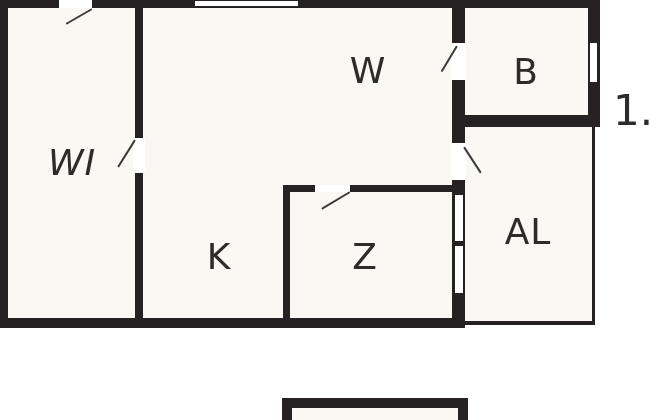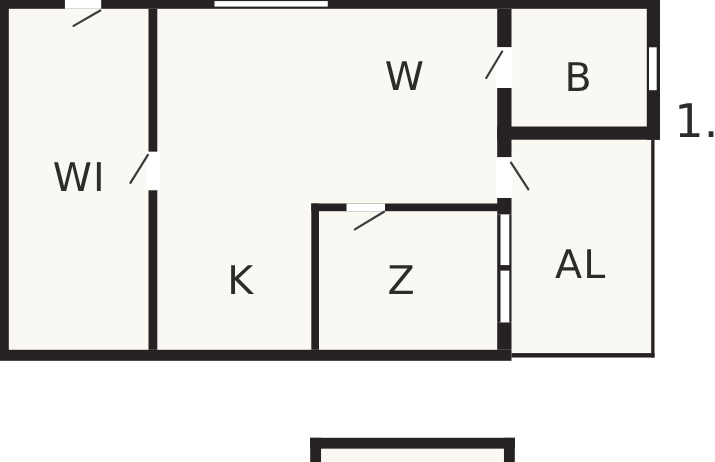--- a/index.html
+++ b/index.html
@@ -70,25 +70,25 @@
 <div class="gap" style="left:590px;top:43px;width:7px;height:39px;"></div>
 <div class="gap" style="left:455px;top:195px;width:8px;height:46px;"></div>
 <div class="gap" style="left:455px;top:246px;width:8px;height:47px;"></div>
 
 <div class="swing" style="left:92px;top:8px;width:30px;transform:rotate(150deg);"></div>
 <div class="swing" style="left:135px;top:139px;width:32px;transform:rotate(122deg);"></div>
 <div class="swing" style="left:457px;top:45px;width:30px;transform:rotate(121deg);"></div>
 <div class="swing" style="left:464px;top:146px;width:31px;transform:rotate(57deg);"></div>
 <div class="swing" style="left:350px;top:191px;width:33px;transform:rotate(149deg);"></div>
 
-<div class="room-label" style="left:72px;top:162px;">WI</div>
+<div class="room-label" style="left:72px;top:162px;font-style:italic;">WI</div>
 <div class="room-label" style="left:368px;top:70px;">W</div>
 <div class="room-label" style="left:526px;top:71px;">B</div>
 <div class="room-label" style="left:219px;top:256px;">K</div>
 <div class="room-label" style="left:365px;top:256px;">Z</div>
-<div class="room-label" style="left:528px;top:241px;">AL</div>
+<div class="room-label" style="left:528px;top:231px;">AL</div>
 
 <div class="floor-label" style="left:633px;top:110px;">1.</div>
 
 <div class="wall" style="left:282px;top:398px;width:186px;height:10px;"></div>
 <div class="wall" style="left:282px;top:398px;width:10px;height:22px;"></div>
 <div class="wall" style="left:458px;top:398px;width:10px;height:22px;"></div>
 <div class="fill" style="left:292px;top:408px;width:166px;height:12px;"></div>
 
 </body></html>

